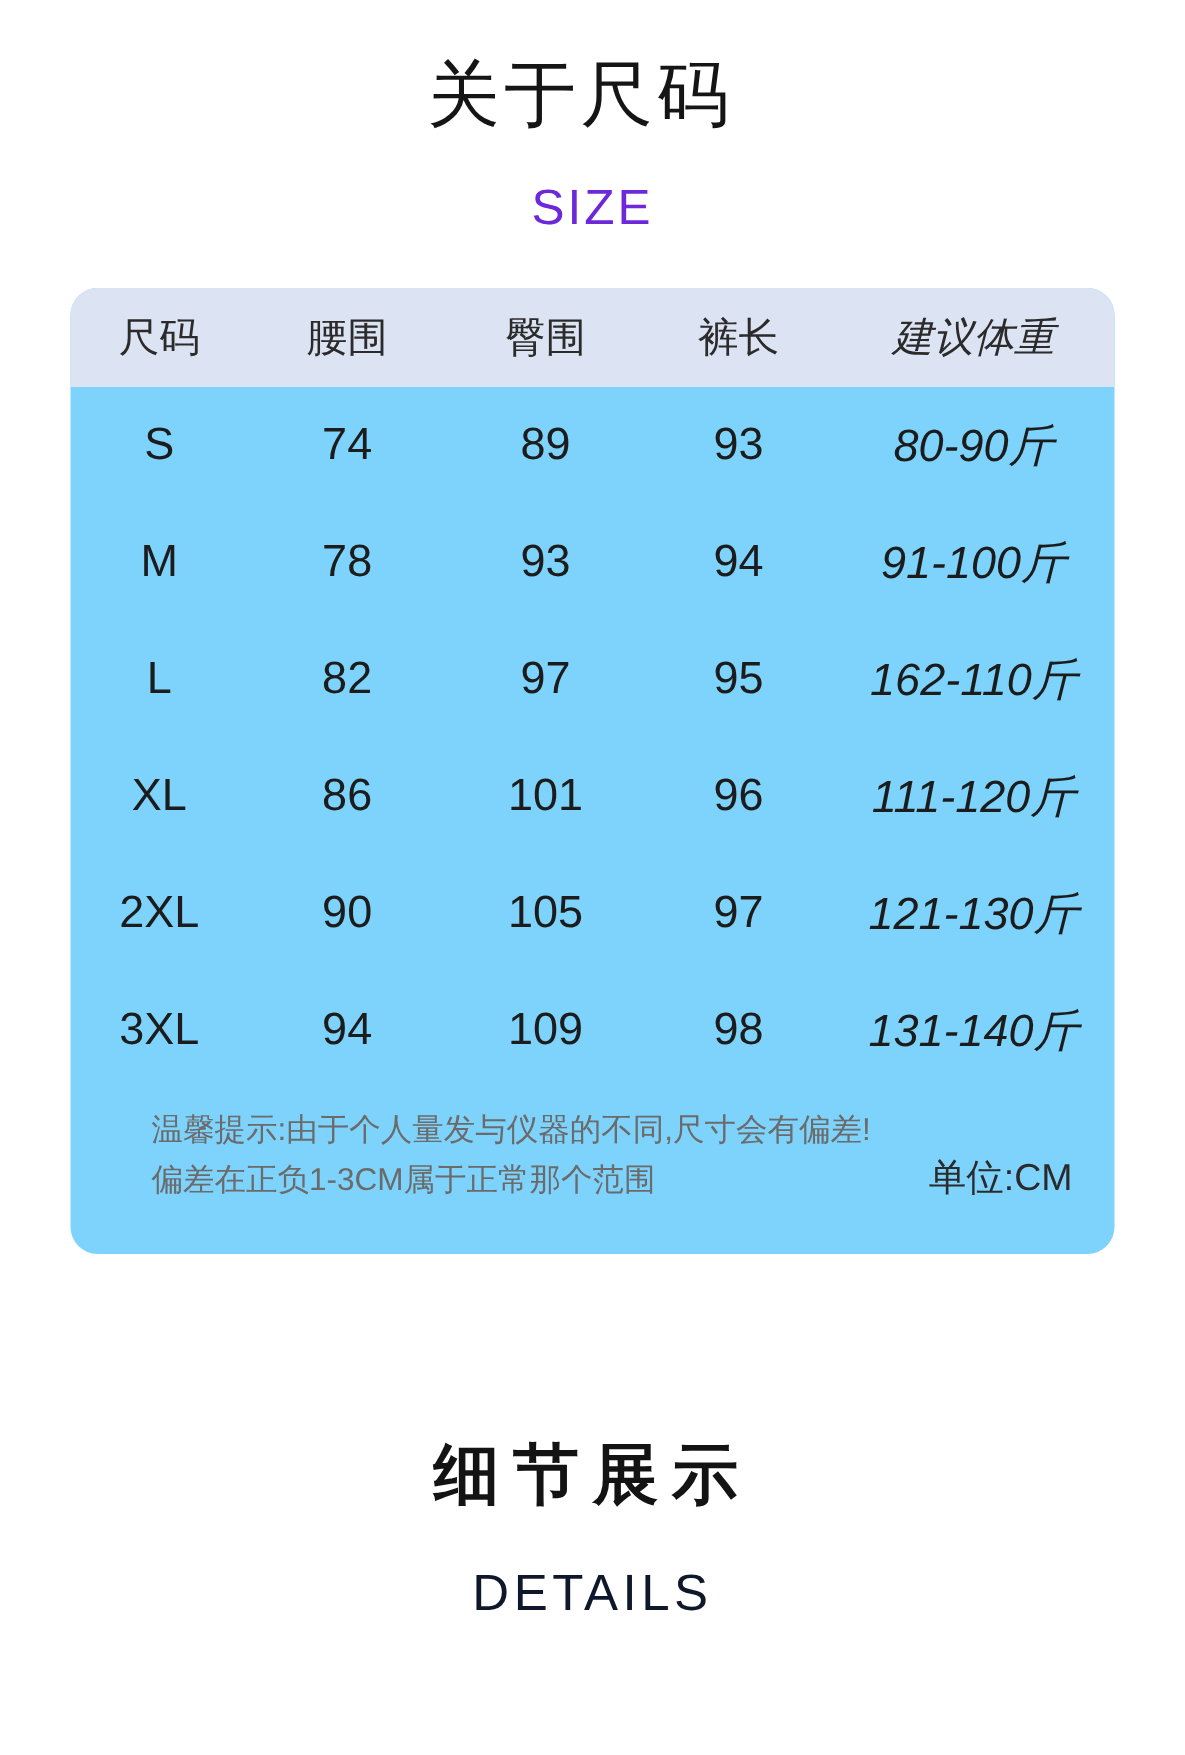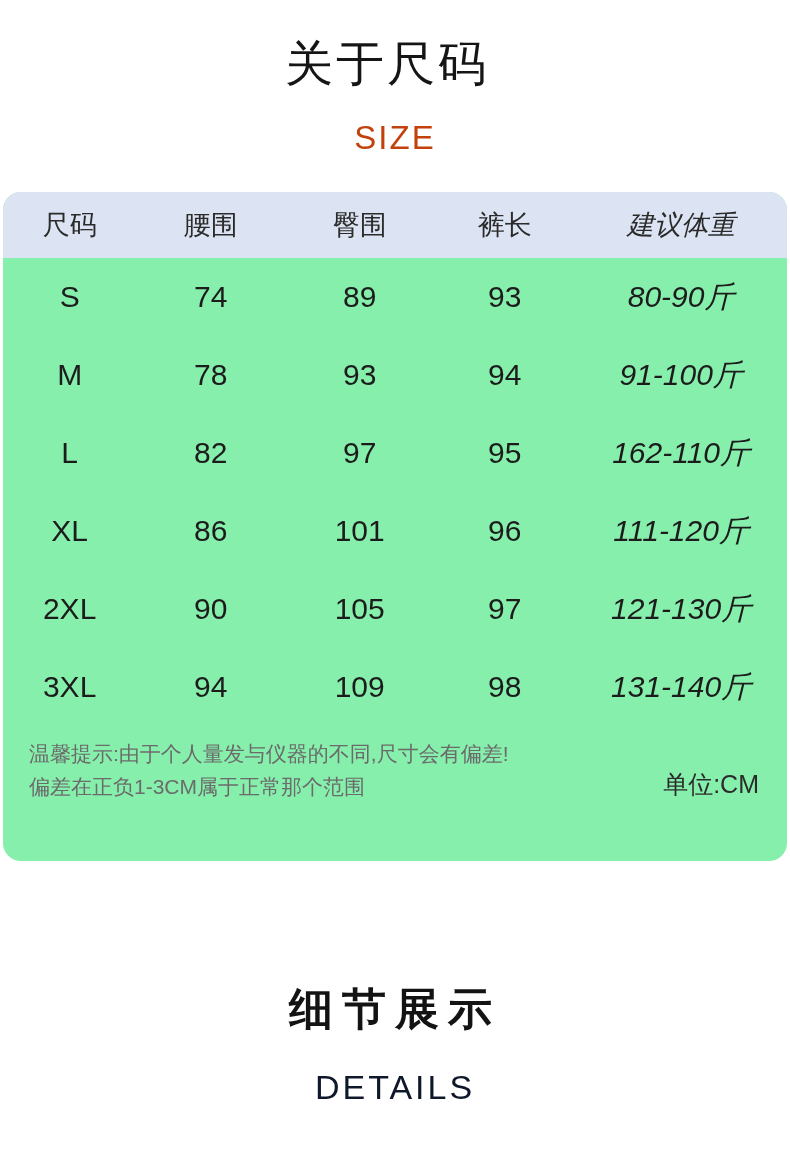--- a/index.html
+++ b/index.html
@@ -29,28 +29,28 @@
     letter-spacing: 3px;
     color: #151515;
   }
   .size-sub {
     margin: 30px 0 0 0;
     text-align: center;
     font-size: 33px;
     line-height: 1;
     font-weight: 400;
     letter-spacing: 2px;
-    color: #c2410c;
+    color: #6d28d9;
   }
 
   
   .card {
-    width: 784px;
+    width: 696px;
     margin: 38px auto 0 auto;
-    background: #86efac;
+    background: #7dd3fc;
     border-radius: 18px;
   }
   .thead {
     display: flex;
     align-items: center;
     height: 66px;
     background: #dce3f2;
     border-radius: 18px 18px 0 0;
     font-size: 27px;
     color: #2b2b2b;
@@ -66,21 +66,22 @@
   .c0 { width: 17%; }
   .c1 { width: 19%; }
   .c2 { width: 19%; }
   .c3 { width: 18%; }
   .c4 { width: 27%; font-style: italic; }
 
   .cfoot {
     display: flex;
     justify-content: space-between;
     align-items: flex-end;
-    padding: 12px 28px 58px 26px;
+    padding: 12px 28px 33px 26px;
+    margin-left: 28px;
   }
   .note {
     font-size: 21px;
     line-height: 1.55;
     color: #6b6b6b;
   }
   .unit {
     font-size: 25px;
     color: #2b2b2b;
     padding-bottom: 2px;

